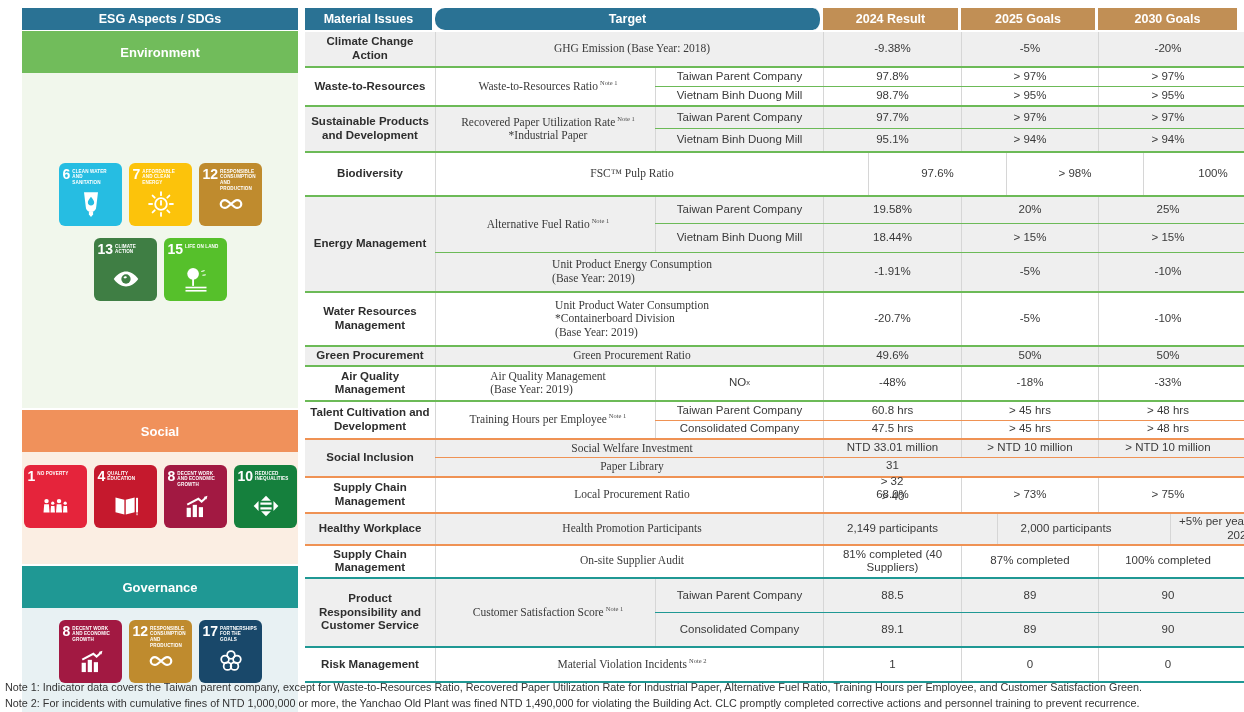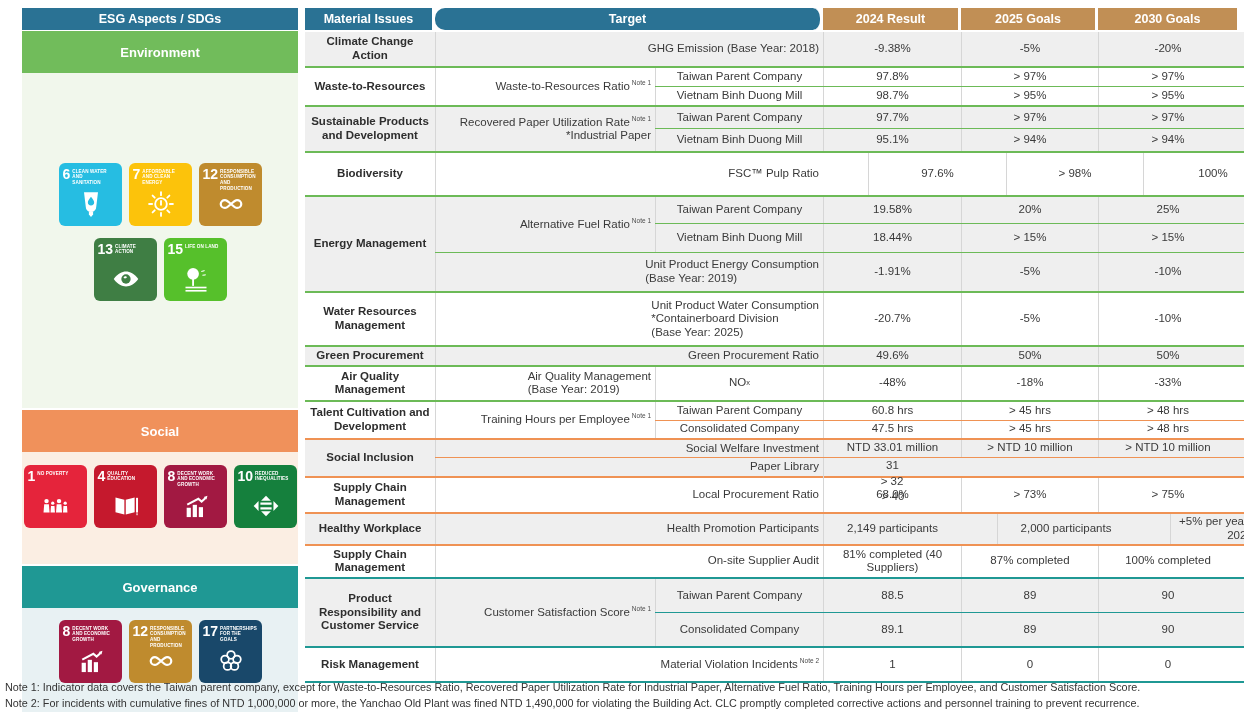--- a/index.html
+++ b/index.html
@@ -48,21 +48,21 @@
   .sec-env .rowdiv{border-bottom:1px solid var(--env-line);}
   .sec-social .rowdiv{border-bottom:1px solid var(--social-line);}
   .sec-gov .rowdiv{border-bottom:1px solid var(--gov-line);}
 
   .cell{box-sizing:border-box;font-size:11.5px;line-height:1.18;}
   .mat{width:130px;flex:none;display:flex;align-items:center;justify-content:center;text-align:center;
        font-weight:bold;color:#2e2e2e;padding:2px 4px;}
   .gright{flex:1;display:flex;flex-direction:column;}
   .segment{display:flex;flex:1;}
   .target{border-left:1px solid var(--grid);display:flex;flex-direction:column;justify-content:center;
-          align-items:flex-end;padding:2px 4px 2px 9px;white-space:pre-line;text-align:left;color:#3a3a3a;}
+          align-items:center;padding:2px 4px 2px 9px;white-space:pre-line;text-align:left;color:#3a3a3a;font-family:Liberation Serif, serif;}
   .target.narrow{width:220px;flex:none;}
   .target.wide{width:388px;flex:none;}
   .rows{flex:1;display:flex;flex-direction:column;}
   .subrow{display:flex;flex:none;}
   .co{width:168px;flex:none;border-left:1px solid var(--grid);display:flex;align-items:center;
       justify-content:center;text-align:center;padding:1px 4px;}
   .val{border-left:1px solid var(--grid);display:flex;align-items:center;justify-content:center;
        text-align:center;padding:1px 8px;}
   .v0{width:138px;flex:none;}
   .v1{width:137px;flex:none;}
@@ -391,21 +391,21 @@
               </div>
             </div>
           </div>
         </div>
         <div class="group sec-env">
           <div class="cell mat">Water Resources Management</div>
           <div class="gright">
             <div class="segment">
               <div class="cell target wide"><span>Unit Product Water Consumption
 *Containerboard Division
-(Base Year: 2025)</span></div>
+(Base Year: 2019)</span></div>
               <div class="rows">
                 <div class="subrow" style="height: 52px;">
                   <div class="cell val v0">-20.7%</div>
                   <div class="cell val v1">-5%</div>
                   <div class="cell val v2">-10%</div>
                 </div>
               </div>
             </div>
           </div>
         </div>
@@ -566,16 +566,16 @@
                   <div class="cell val v1">0</div>
                   <div class="cell val v2">0</div>
                 </div>
               </div>
             </div>
           </div>
         </div>
       </div>
   </div>
   <div class="notes">
-    <p>Note 1: Indicator data covers the Taiwan parent company, except for Waste-to-Resources Ratio, Recovered Paper Utilization Rate for Industrial Paper, Alternative Fuel Ratio, Training Hours per Employee, and Customer Satisfaction Score.</p>
+    <p>Note 1: Indicator data covers the Taiwan parent company, except for Waste-to-Resources Ratio, Recovered Paper Utilization Rate for Industrial Paper, Alternative Fuel Ratio, Training Hours per Employee, and Customer Satisfaction Green.</p>
     <p>Note 2: For incidents with cumulative fines of NTD 1,000,000 or more, the Yanchao Old Plant was fined NTD 1,490,000 for violating the Building Act. CLC promptly completed corrective actions and personnel training to prevent recurrence.</p>
   </div>
 </div>
 
 </body></html>

